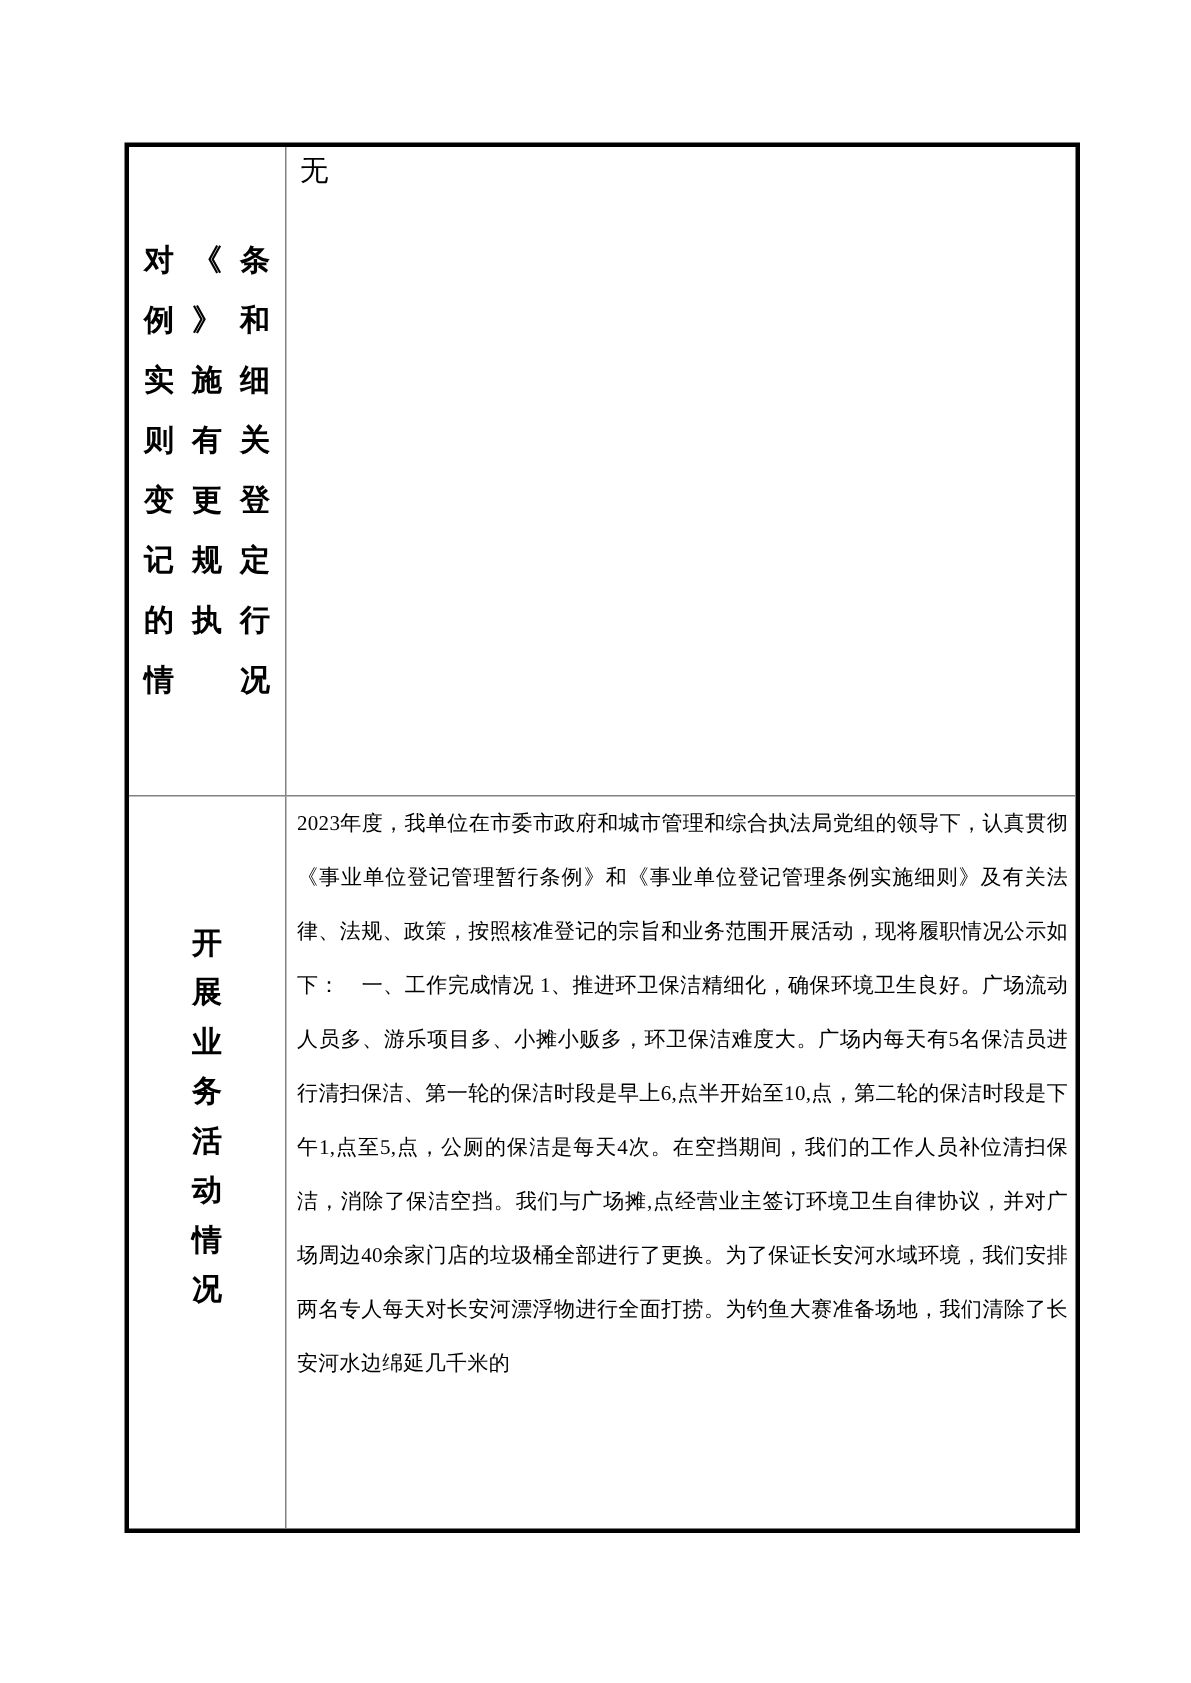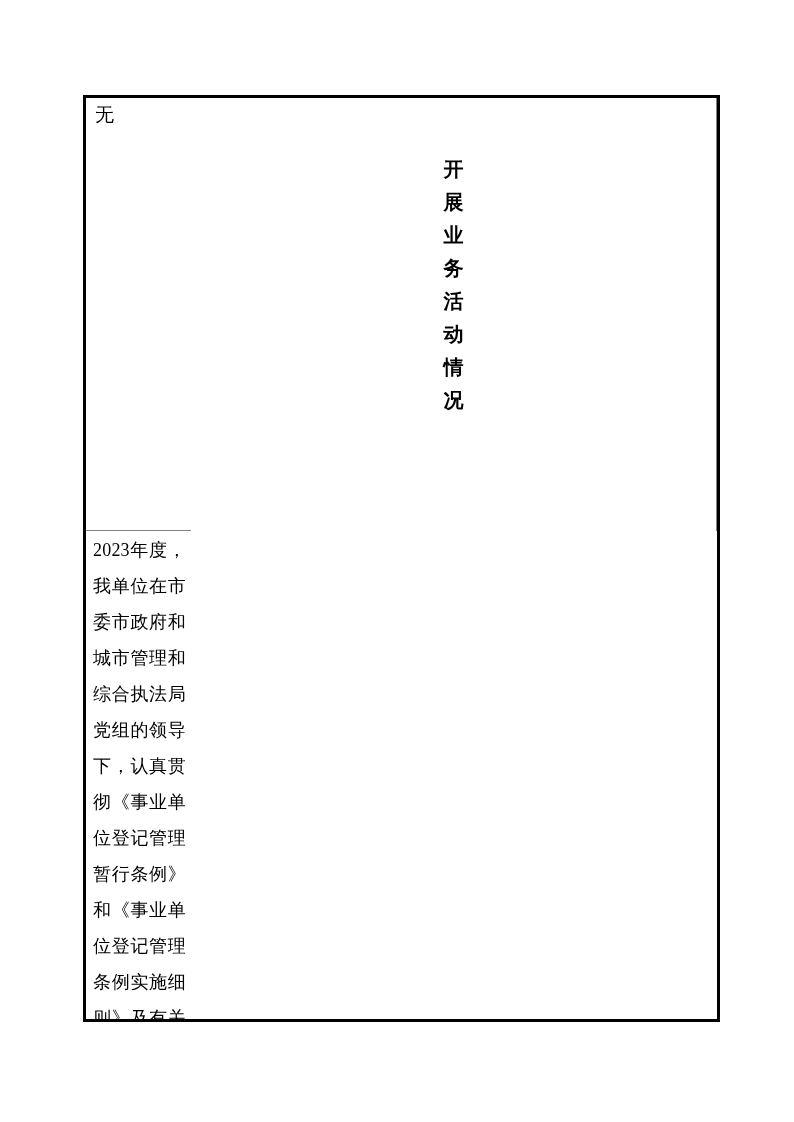--- a/index.html
+++ b/index.html
@@ -53,32 +53,42 @@
     text-align-last: center;
   }
   .label-cell.vertical-chars { padding-bottom: 60px; }
   .content-cell-simple {
     padding: 3px 6px 0 9px;
     font-size: 19px;
     line-height: 28px;
   }
   .content-cell-paragraph {
     padding: 1px 5px 0 7px;
-    font-size: 18px;
+    font-size: 14px;
     line-height: 36px;
     text-align: justify;
     letter-spacing: 0.2px;
   }
 </style>
 </head>
 <body>
 
 <div class="page">
   <div class="report-table">
 
+    <div class="cell label-cell row-top">
+        <div class="label-line">对《条</div>
+        <div class="label-line">例》和</div>
+        <div class="label-line">实施细</div>
+        <div class="label-line">则有关</div>
+        <div class="label-line">变更登</div>
+        <div class="label-line">记规定</div>
+        <div class="label-line">的执行</div>
+        <div class="label-line">情况</div>
+      </div>
 
     <div class="cell content-cell-simple row-top">
       <span>无</span>
     </div>
 
     <div class="cell label-cell vertical-chars">
         <div class="label-line">开</div>
         <div class="label-line">展</div>
         <div class="label-line">业</div>
         <div class="label-line">务</div>

